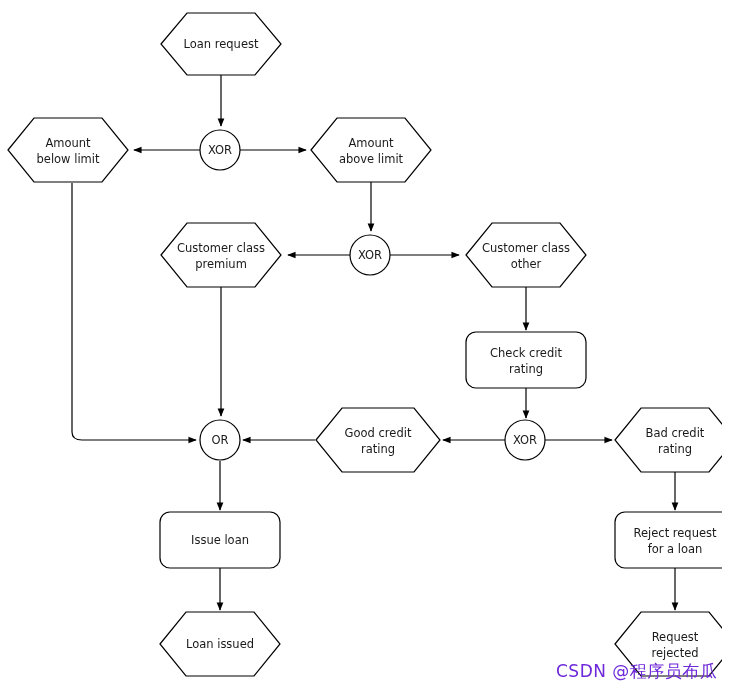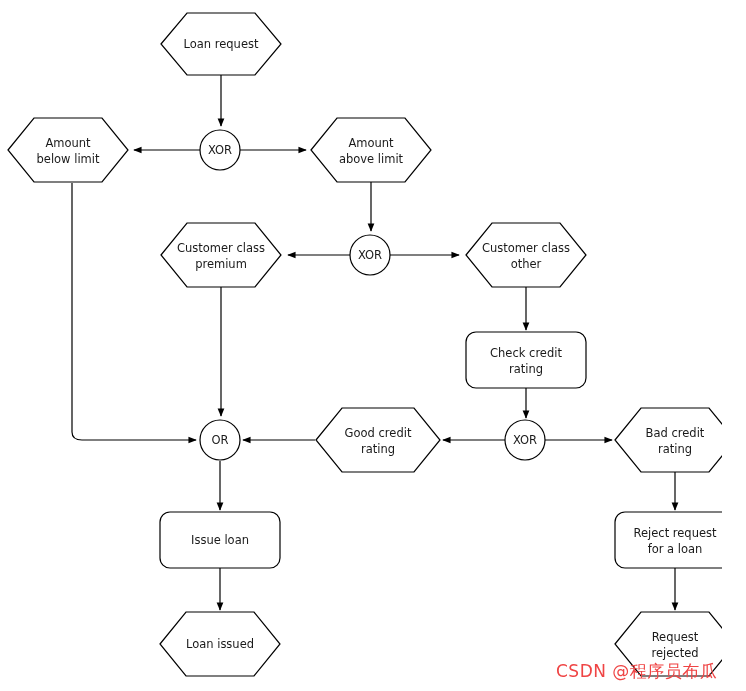--- a/index.html
+++ b/index.html
@@ -50,21 +50,21 @@
     fill: #1a1a1a;
     text-anchor: middle;
     dominant-baseline: middle;
   }
   .watermark {
     position: absolute;
     left: 556px;
     top: 660px;
     font-family: "DejaVu Sans", "Liberation Sans", sans-serif;
     font-size: 17px;
-    color: #ef4444;
+    color: #6d28d9;
     letter-spacing: 0.5px;
     white-space: nowrap;
     user-select: none;
   }
 </style>
 </head>
 <body>
 
 <div id="canvas">
 

